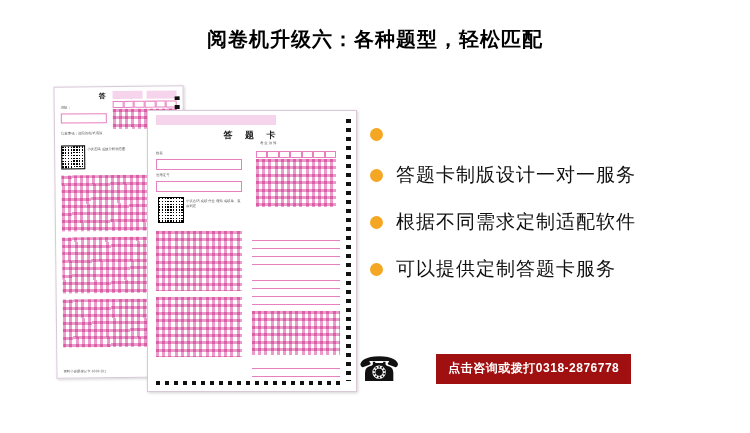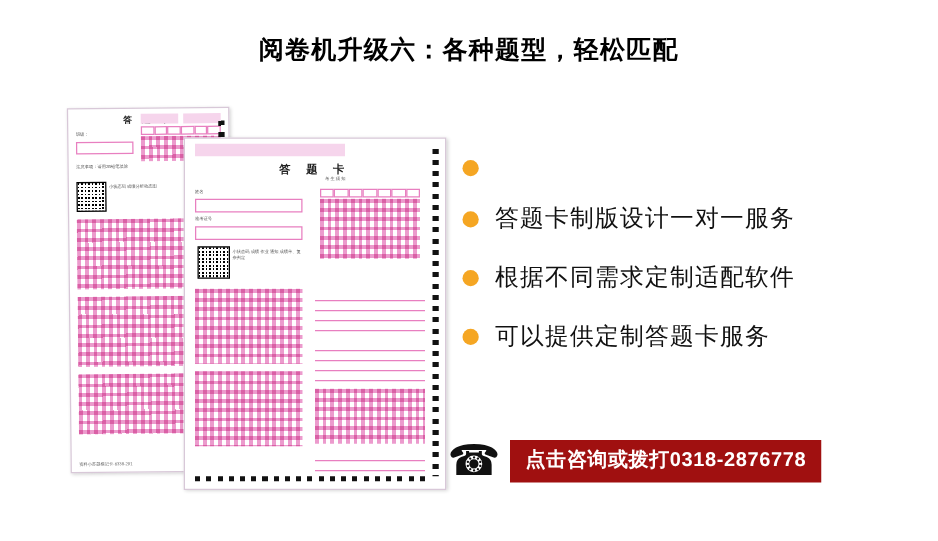--- a/index.html
+++ b/index.html
@@ -163,25 +163,26 @@
   }
   .phone-icon {
     font-size: 34px;
     line-height: 34px;
     color: #111111;
     margin-right: 8px;
   }
   .contact-bar {
     background: #a01010;
     color: #ffffff;
-    font-size: 16px;
+    font-size: 12px;
     font-weight: bold;
     padding: 6px 12px 7px 12px;
     letter-spacing: 0.5px;
     white-space: nowrap;
+    margin-left: 28px;
   }
   .sheet-footnote {
     position: absolute;
     bottom: 4px;
     left: 6px;
     font-size: 3.4px;
     color: #666;
   }
 </style>
 </head>

